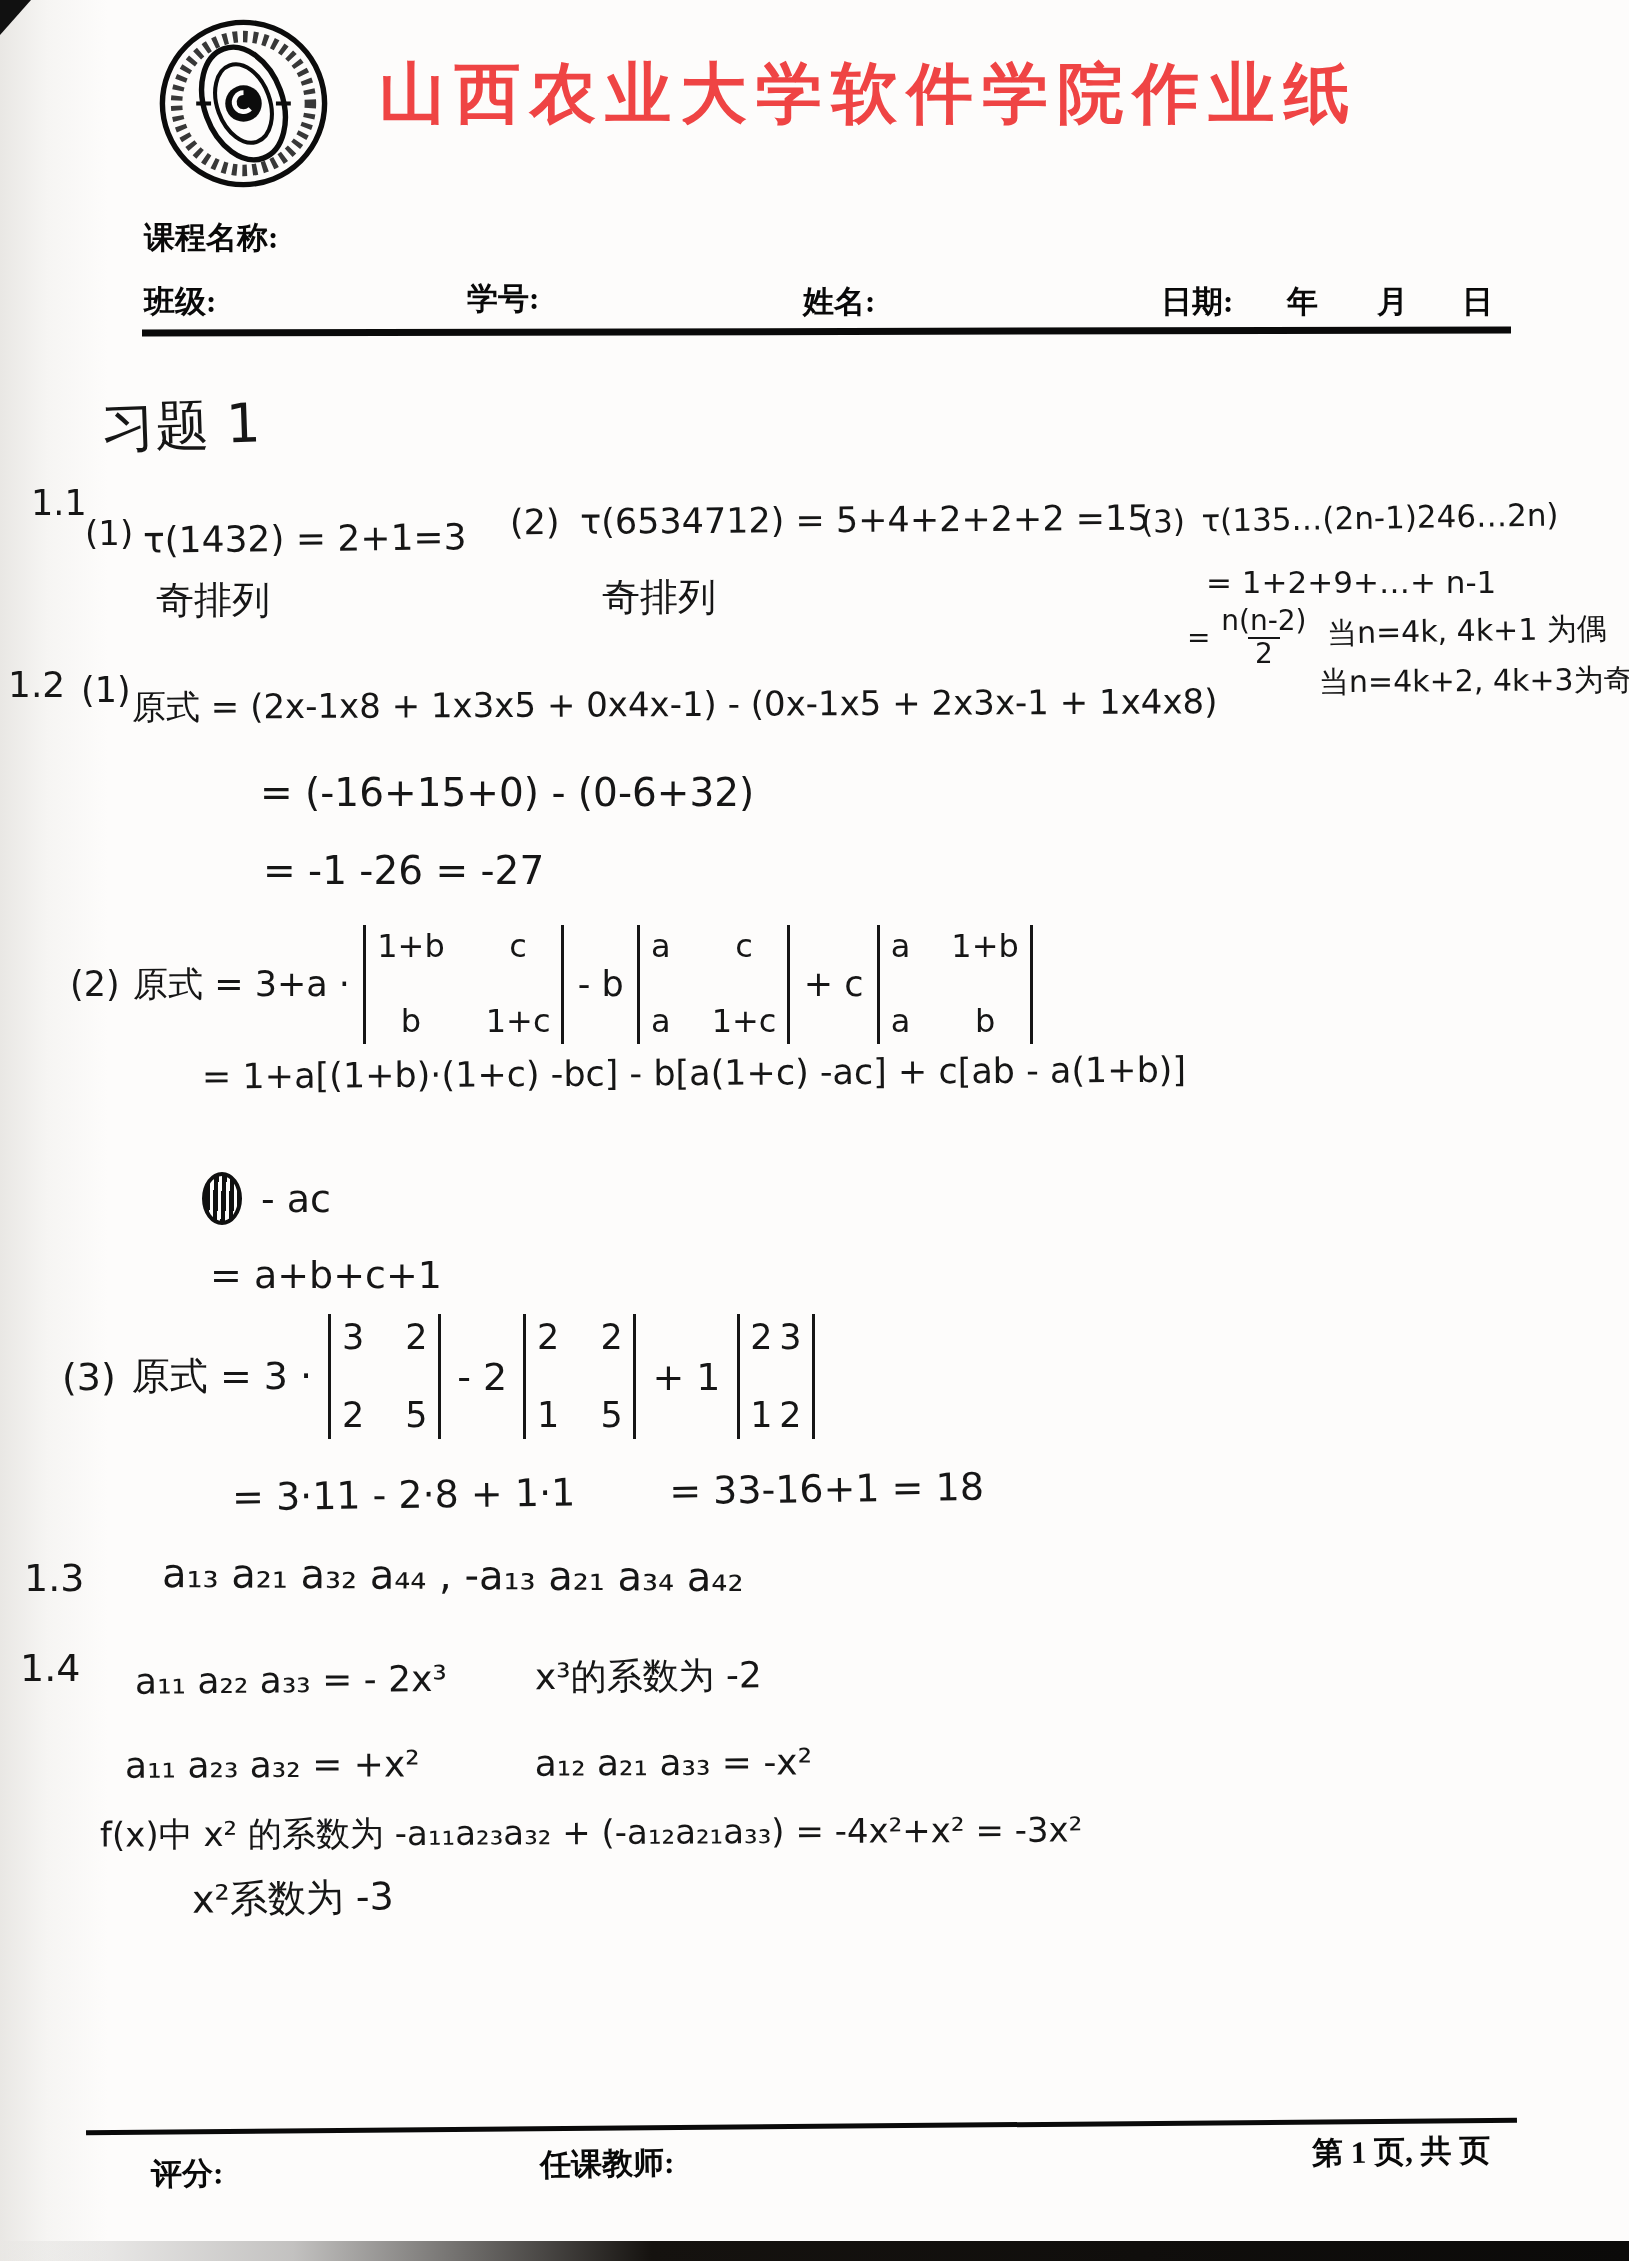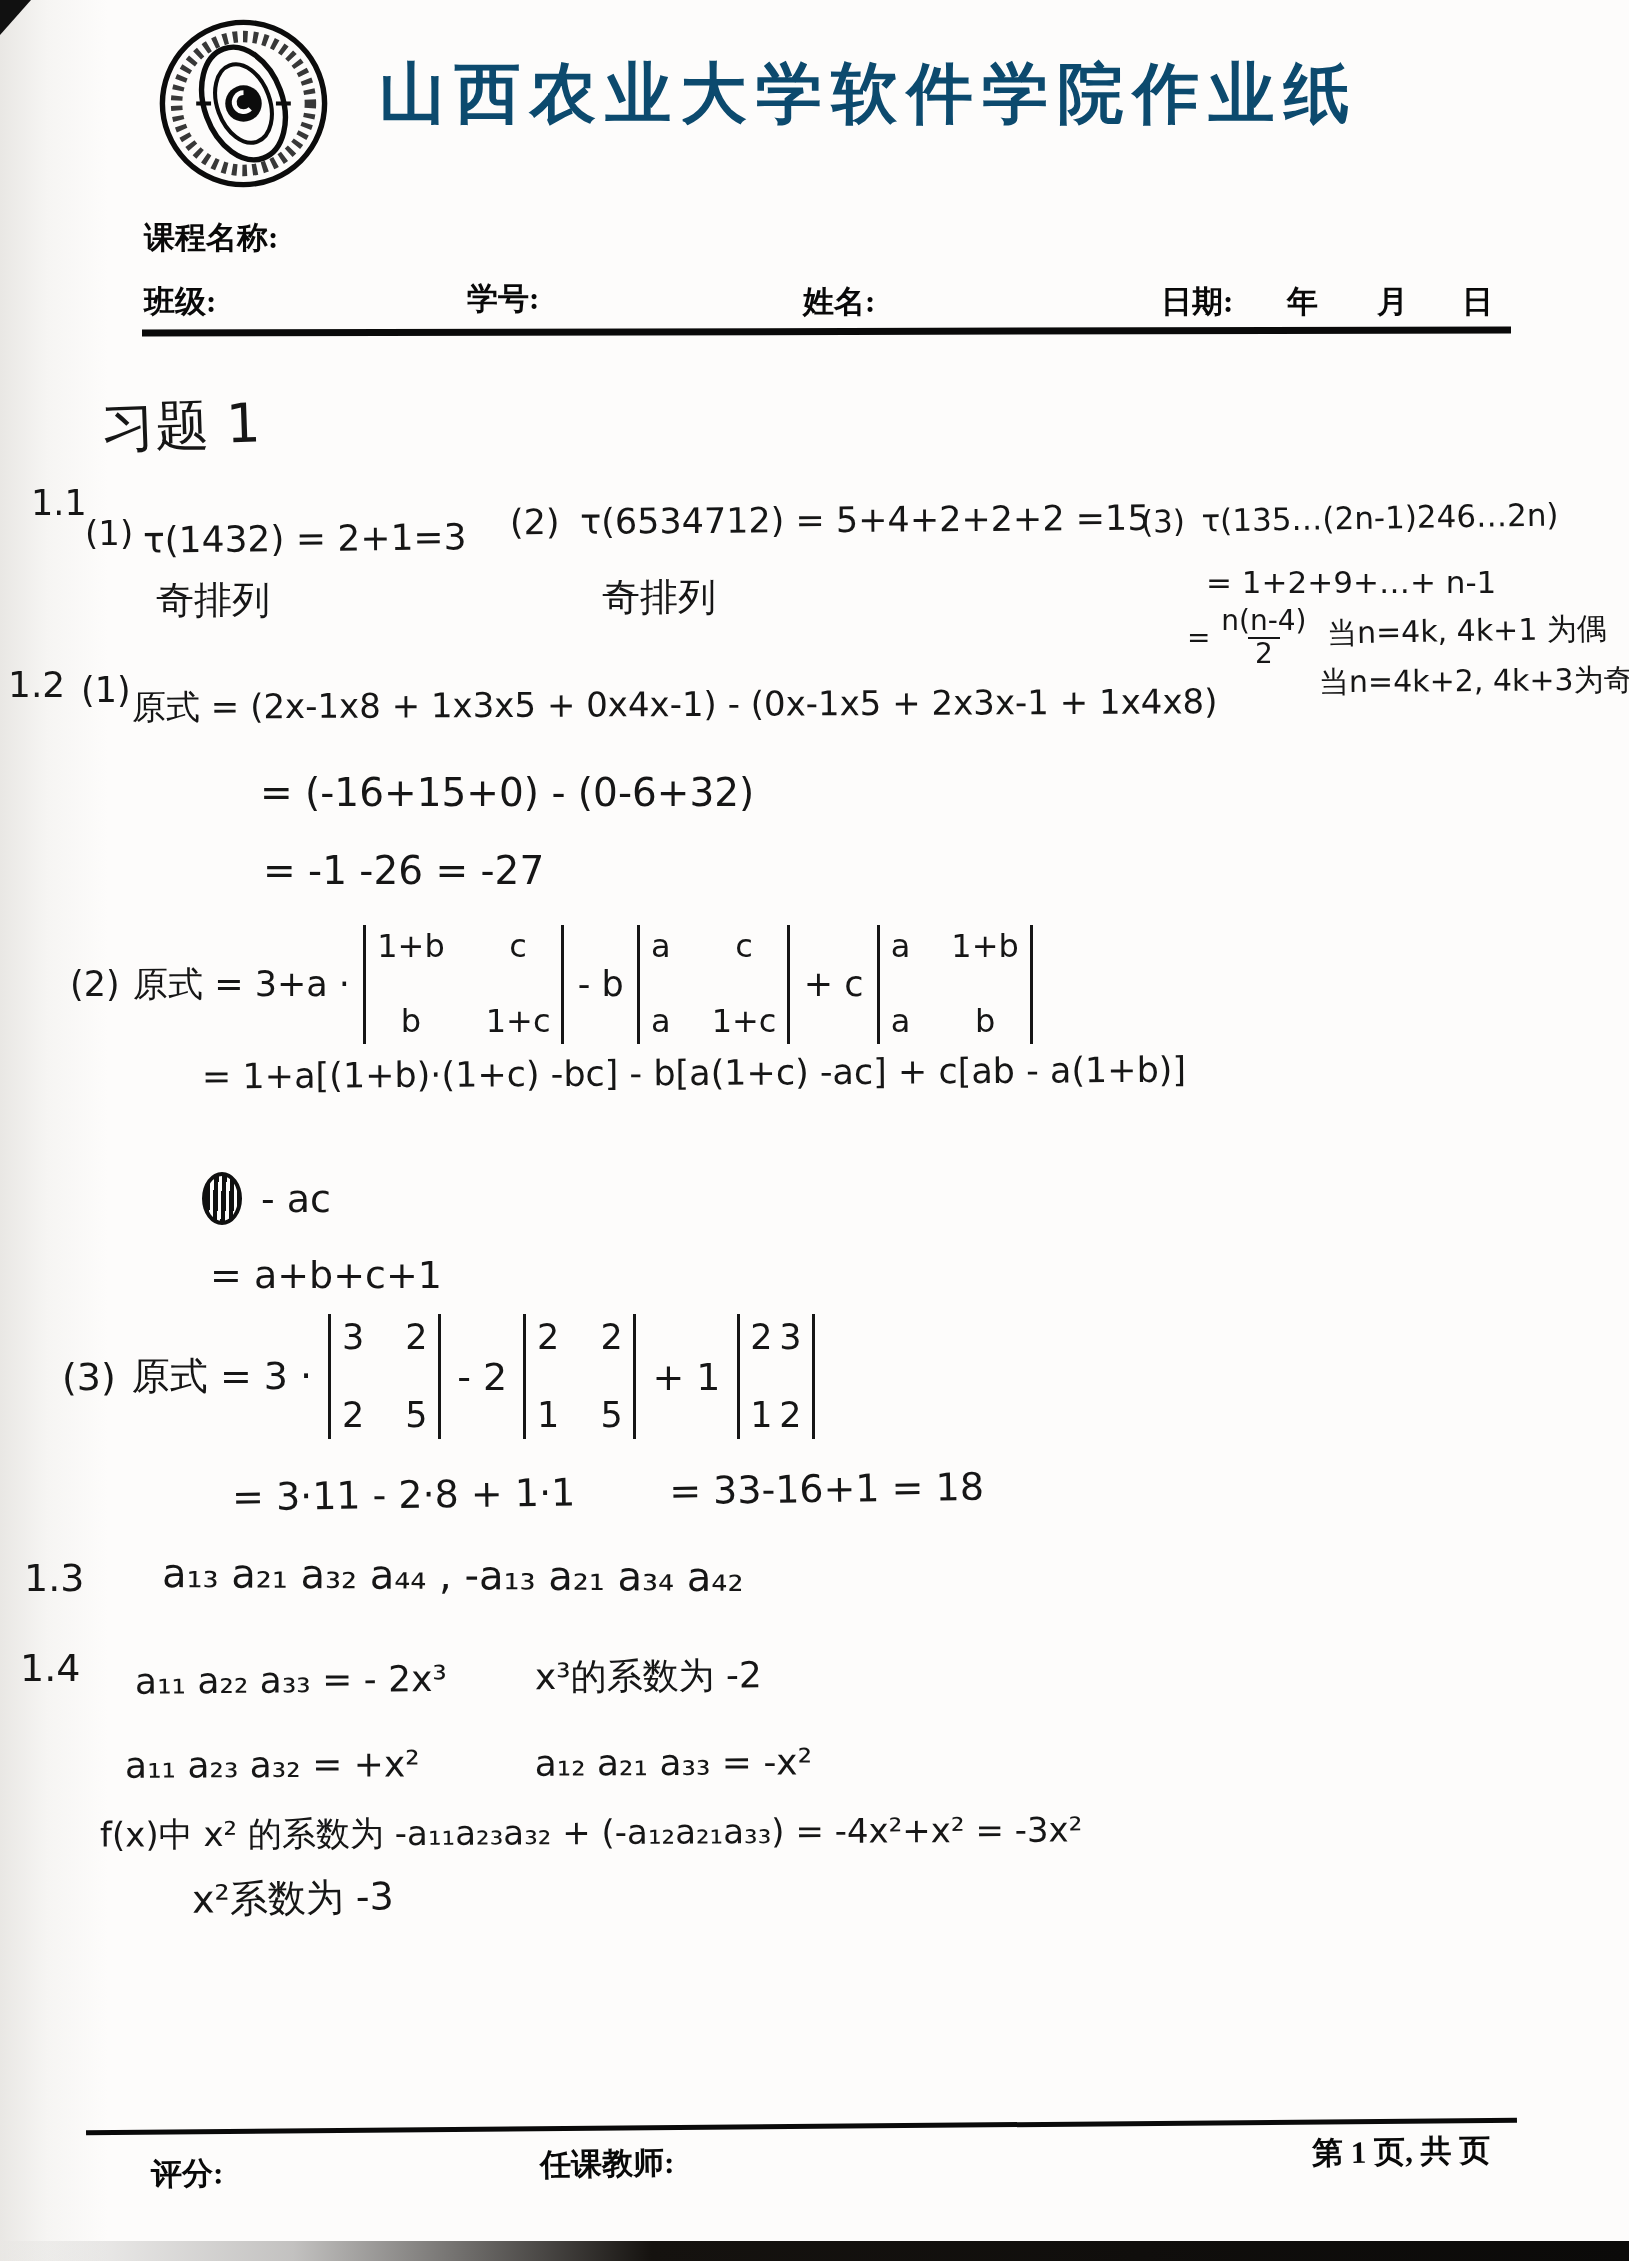--- a/index.html
+++ b/index.html
@@ -6,21 +6,21 @@
   body{
     width:1629px;height:2261px;position:relative;overflow:hidden;
     background:
       linear-gradient(90deg,#e9e7e4 0px,#f6f5f3 47px,#fdfcfb 108px),
       #fdfcfb;
     font-family:"Liberation Sans",sans-serif;
   }
   .abs{position:absolute;white-space:nowrap;}
   .print{font-family:"Liberation Serif",serif;font-weight:700;color:#090909;}
   .hw{font-family:"DejaVu Sans",sans-serif;color:#161616;}
-  .title{font-family:"Liberation Sans",sans-serif;font-weight:700;color:#0c4a6e;letter-spacing:9.4px;}
+  .title{font-family:"Liberation Sans",sans-serif;font-weight:700;color:#ef4444;letter-spacing:9.4px;}
   .rule{background:#0a0a0a;}
   .flexrow{display:flex;align-items:center;}
   .det{
     display:inline-grid;grid-template-columns:auto auto;
     column-gap:24px;row-gap:5.4px;padding:5.4px 10.8px;
     border-left:3.4px solid #161616;border-right:3.4px solid #161616;
     text-align:center;line-height:1.05;gap:41px;
   }
   .frac{display:inline-flex;flex-direction:column;align-items:center;line-height:1.05;}
   .frac .den{border-top:2.7px solid #161616;padding:0 6.7px;margin-top:1.3px;}
@@ -80,21 +80,21 @@
 <div class="abs hw" style="left:602px;top:572px;font-size:38px;">奇排列</div>
 
 <div class="abs hw" style="left:1141px;top:500px;font-size:31px;transform:rotate(-1deg);">
   <span>(3)</span>
   <span style="margin-left:6.7px;">τ(135…(2n-1)246…2n)</span>
 </div>
 <div class="abs hw" style="left:1206px;top:564px;font-size:31px;">= 1+2+9+…+ n-1</div>
 <div class="abs hw flexrow" style="left:1187px;top:606px;font-size:28px;gap:10.8px;">
   <span>=</span>
   <span class="frac">
-    <span>n(n-4)</span>
+    <span>n(n-2)</span>
     <span class="den">2</span>
   </span>
 </div>
 <div class="abs hw" style="left:1327px;top:611px;font-size:30px;transform:rotate(-1deg);">当n=4k, 4k+1 为偶</div>
 <div class="abs hw" style="left:1319px;top:661px;font-size:30px;transform:rotate(-0.5deg);">当n=4k+2, 4k+3为奇</div>
 
 <div class="abs hw" style="left:8px;top:664px;font-size:36px;">1.2</div>
 <div class="abs hw" style="left:81px;top:670px;font-size:35px;">(1)</div>
 <div class="abs hw" style="left:132px;top:682px;font-size:34px;transform:rotate(-0.3deg);">原式 = (2x-1x8 + 1x3x5 + 0x4x-1) - (0x-1x5 + 2x3x-1 + 1x4x8)</div>
 <div class="abs hw" style="left:260px;top:770px;font-size:39px;">= (-16+15+0) - (0-6+32)</div>

